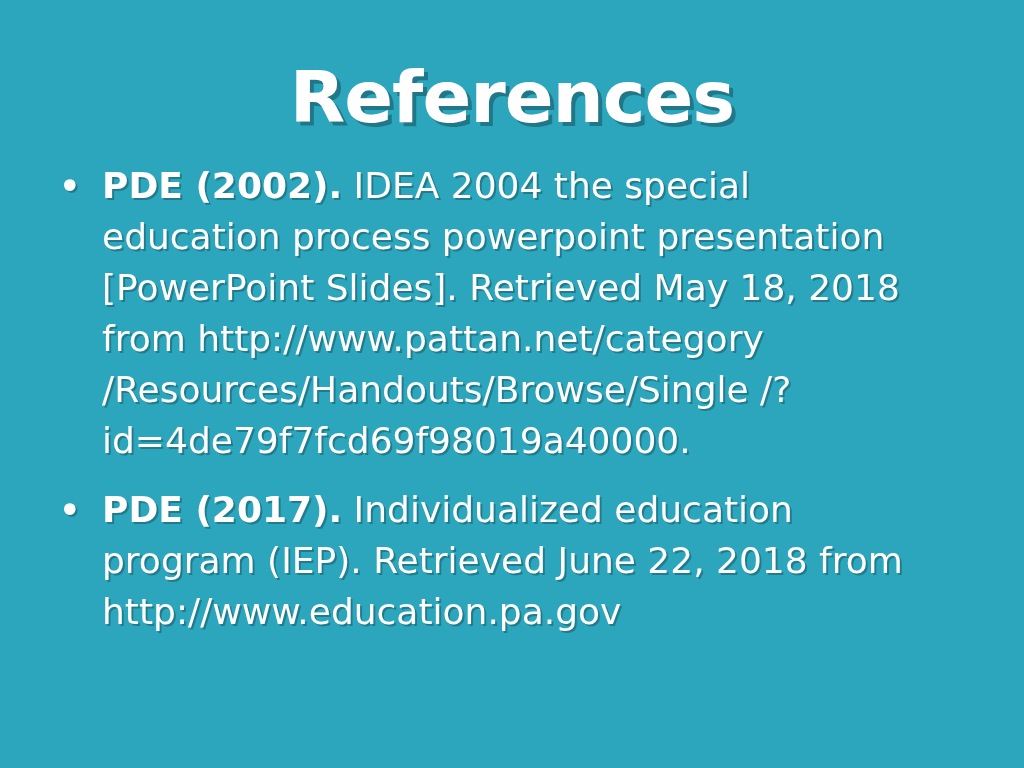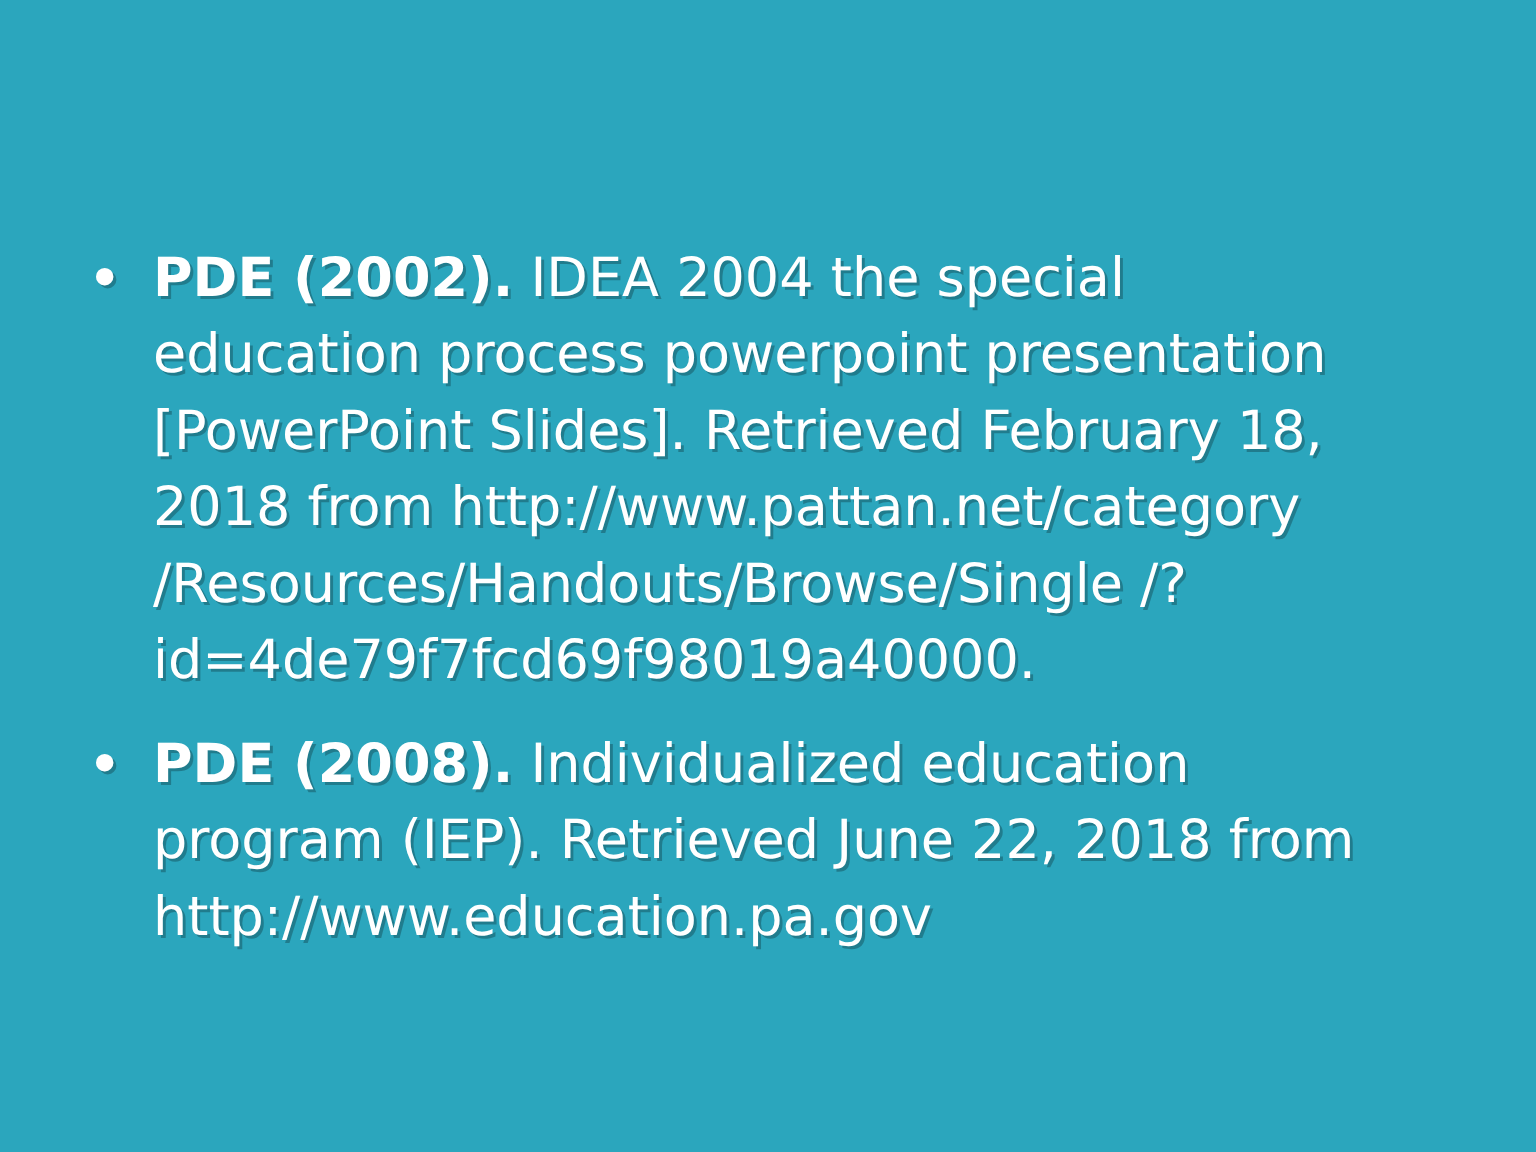--- a/index.html
+++ b/index.html
@@ -70,28 +70,29 @@
   }
   .bullet-text .lead {
     font-weight: bold;
   }
 </style>
 </head>
 <body>
 
 <div class="slide">
 
+  <div class="slide-title">References</div>
 
   <ul class="body-list">
 
     <li class="bullet-row">
       <span class="bullet-dot">•</span>
-      <span class="bullet-text"><span class="lead">PDE (2002).</span><span> IDEA 2004 the special education process powerpoint presentation [PowerPoint Slides]. Retrieved February 18, 2018 from http://www.pattan.net/category /Resources/Handouts/Browse/Single /?id=4de79f7fcd69f98019a40000.</span></span>
+      <span class="bullet-text"><span class="lead">PDE (2002).</span><span> IDEA 2004 the special education process powerpoint presentation [PowerPoint Slides]. Retrieved May 18, 2018 from http://www.pattan.net/category /Resources/Handouts/Browse/Single /?id=4de79f7fcd69f98019a40000.</span></span>
     </li>
 
     <li class="bullet-row">
       <span class="bullet-dot">•</span>
-      <span class="bullet-text"><span class="lead">PDE (2008).</span><span> Individualized education program (IEP). Retrieved June 22, 2018 from http://www.education.pa.gov</span></span>
+      <span class="bullet-text"><span class="lead">PDE (2017).</span><span> Individualized education program (IEP). Retrieved June 22, 2018 from http://www.education.pa.gov</span></span>
     </li>
 
   </ul>
 
 </div>
 
 </body></html>

